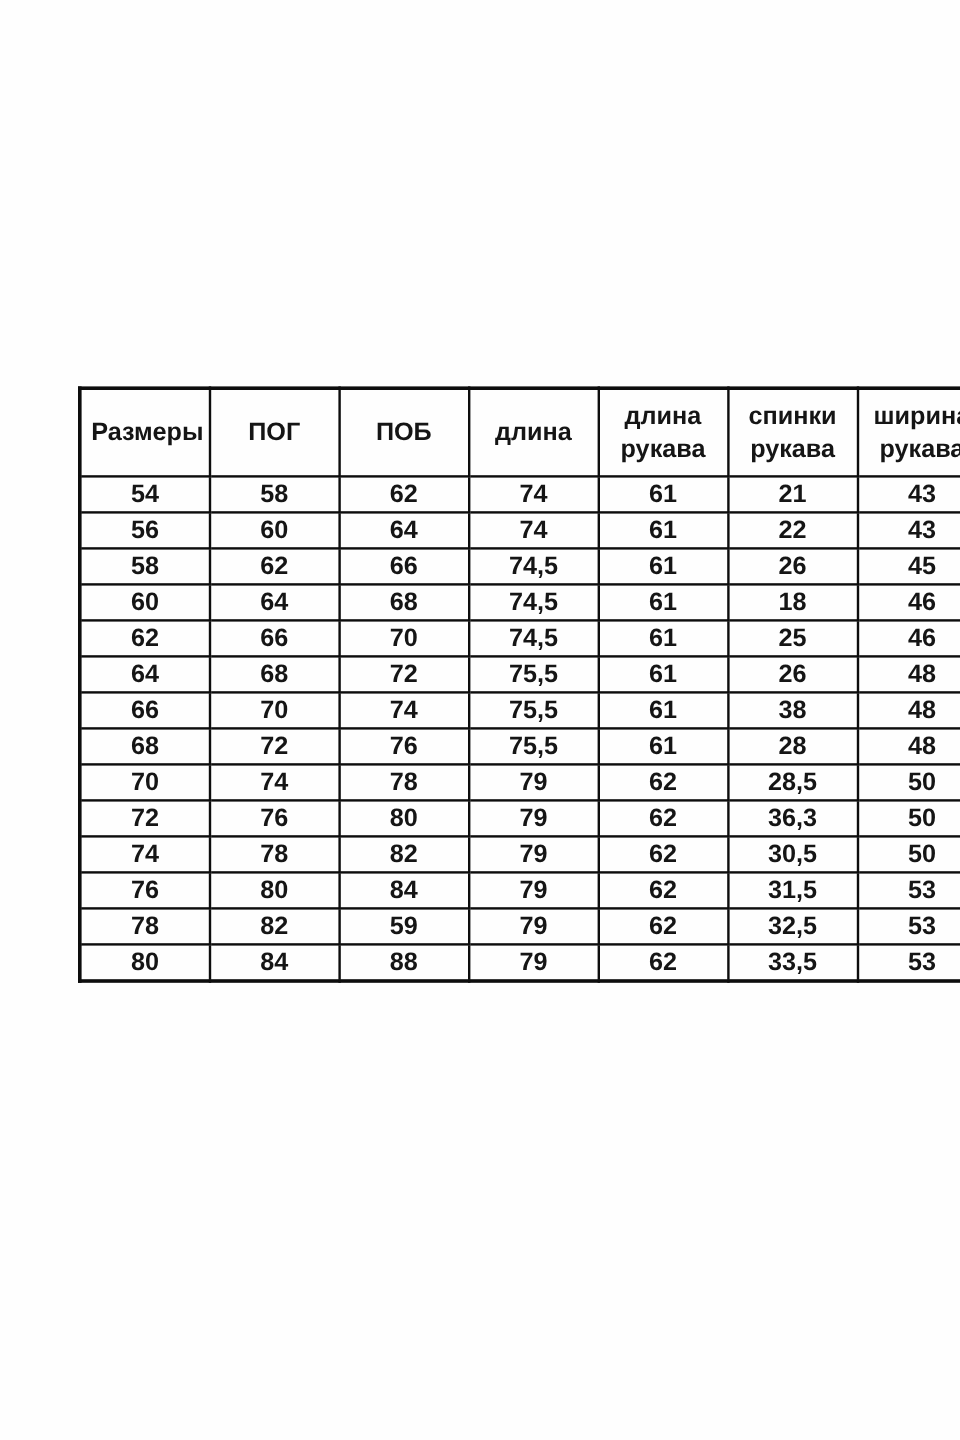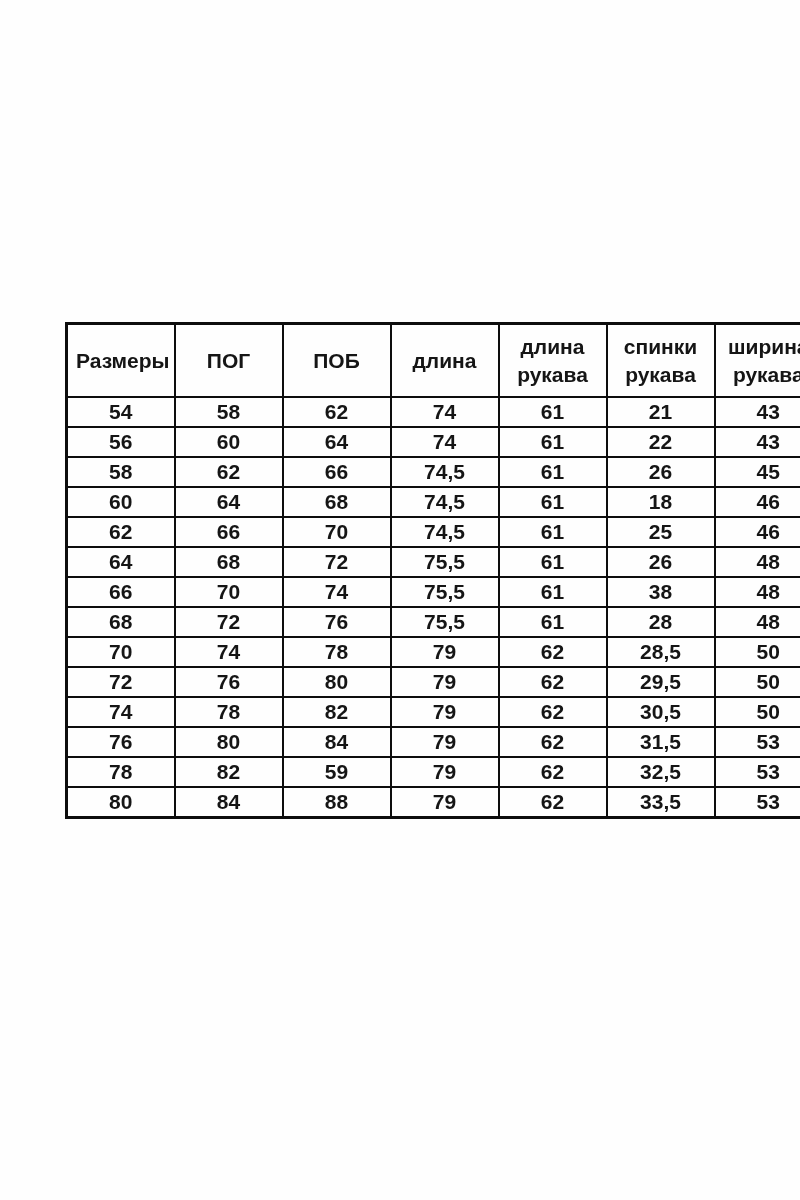--- a/index.html
+++ b/index.html
@@ -150,21 +150,21 @@
             <td>62</td>
             <td>28,5</td>
             <td>50</td>
           </tr>
           <tr>
             <td>72</td>
             <td>76</td>
             <td>80</td>
             <td>79</td>
             <td>62</td>
-            <td>29,5</td>
+            <td>36,3</td>
             <td>50</td>
           </tr>
           <tr>
             <td>74</td>
             <td>78</td>
             <td>82</td>
             <td>79</td>
             <td>62</td>
             <td>30,5</td>
             <td>50</td>

